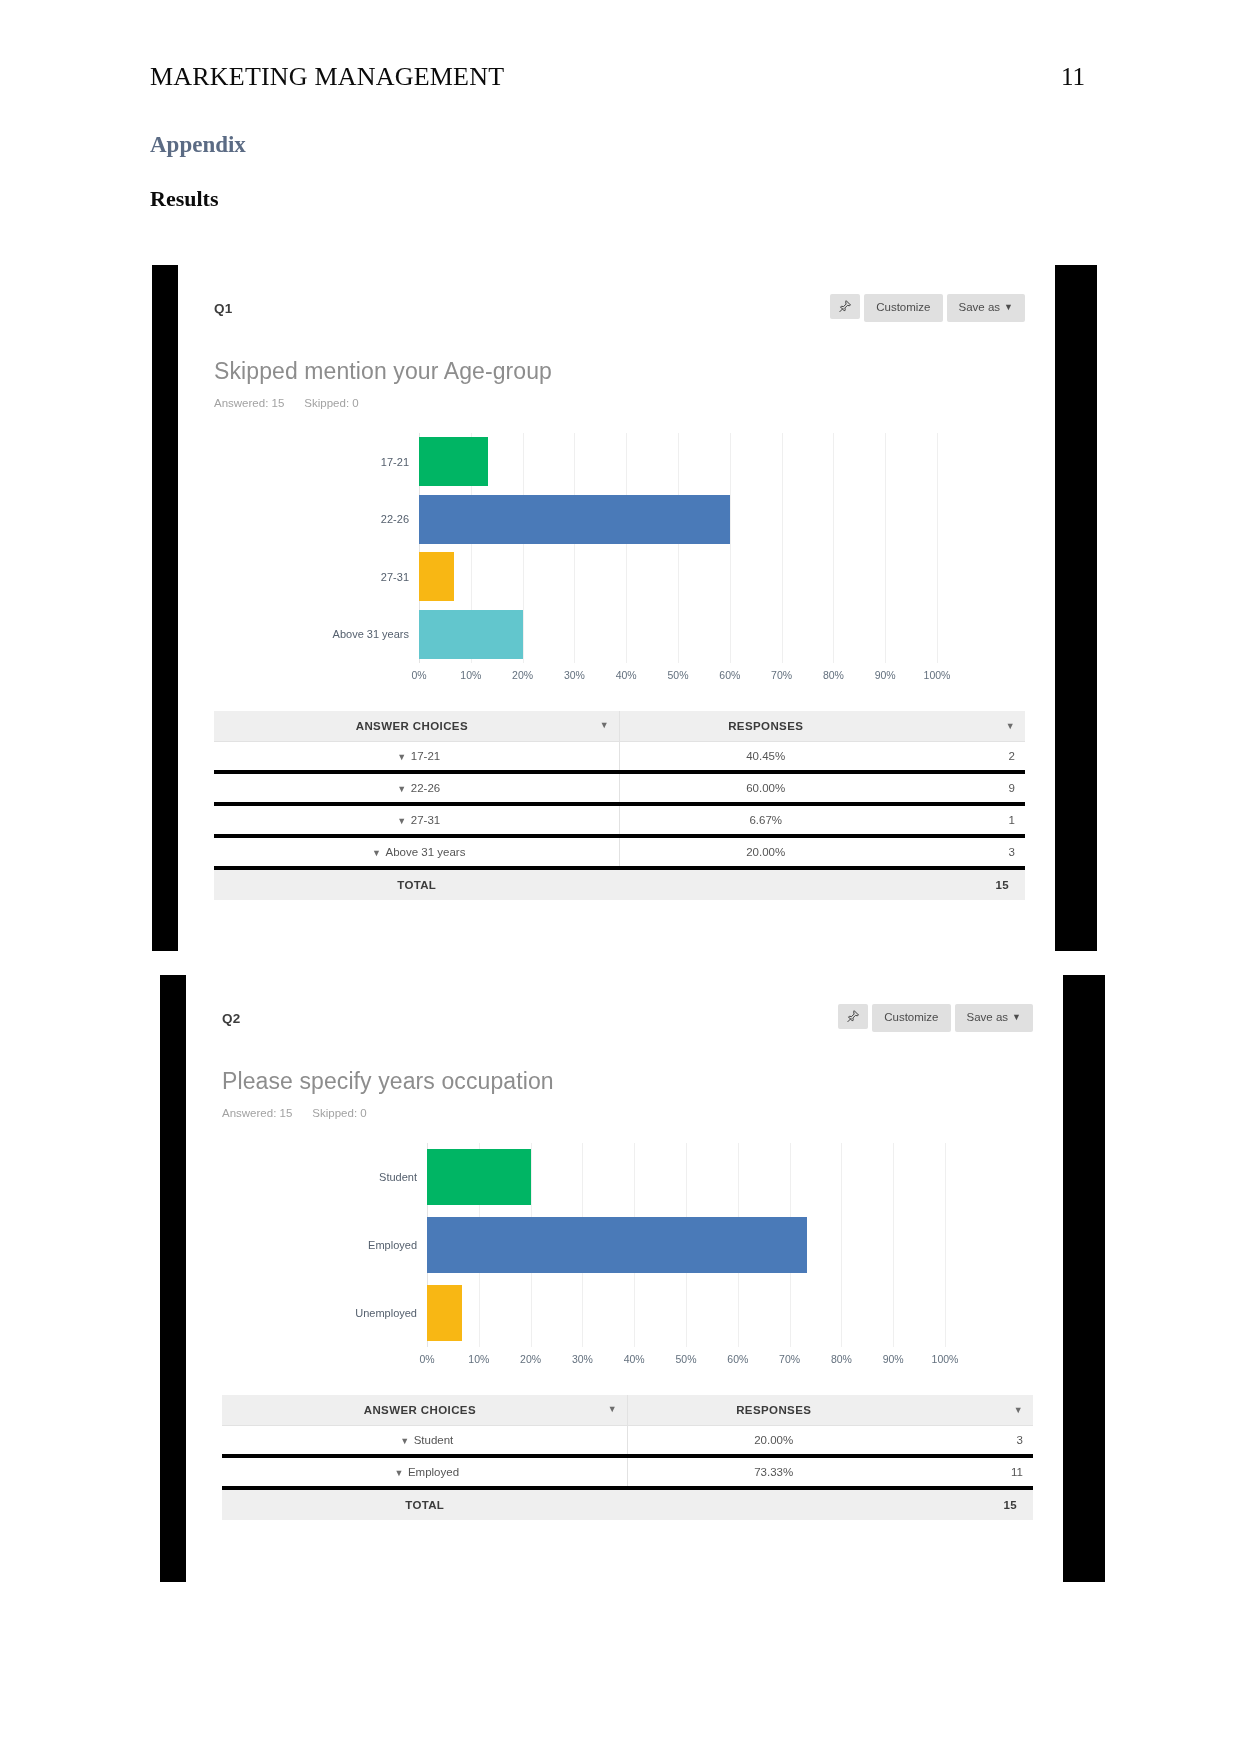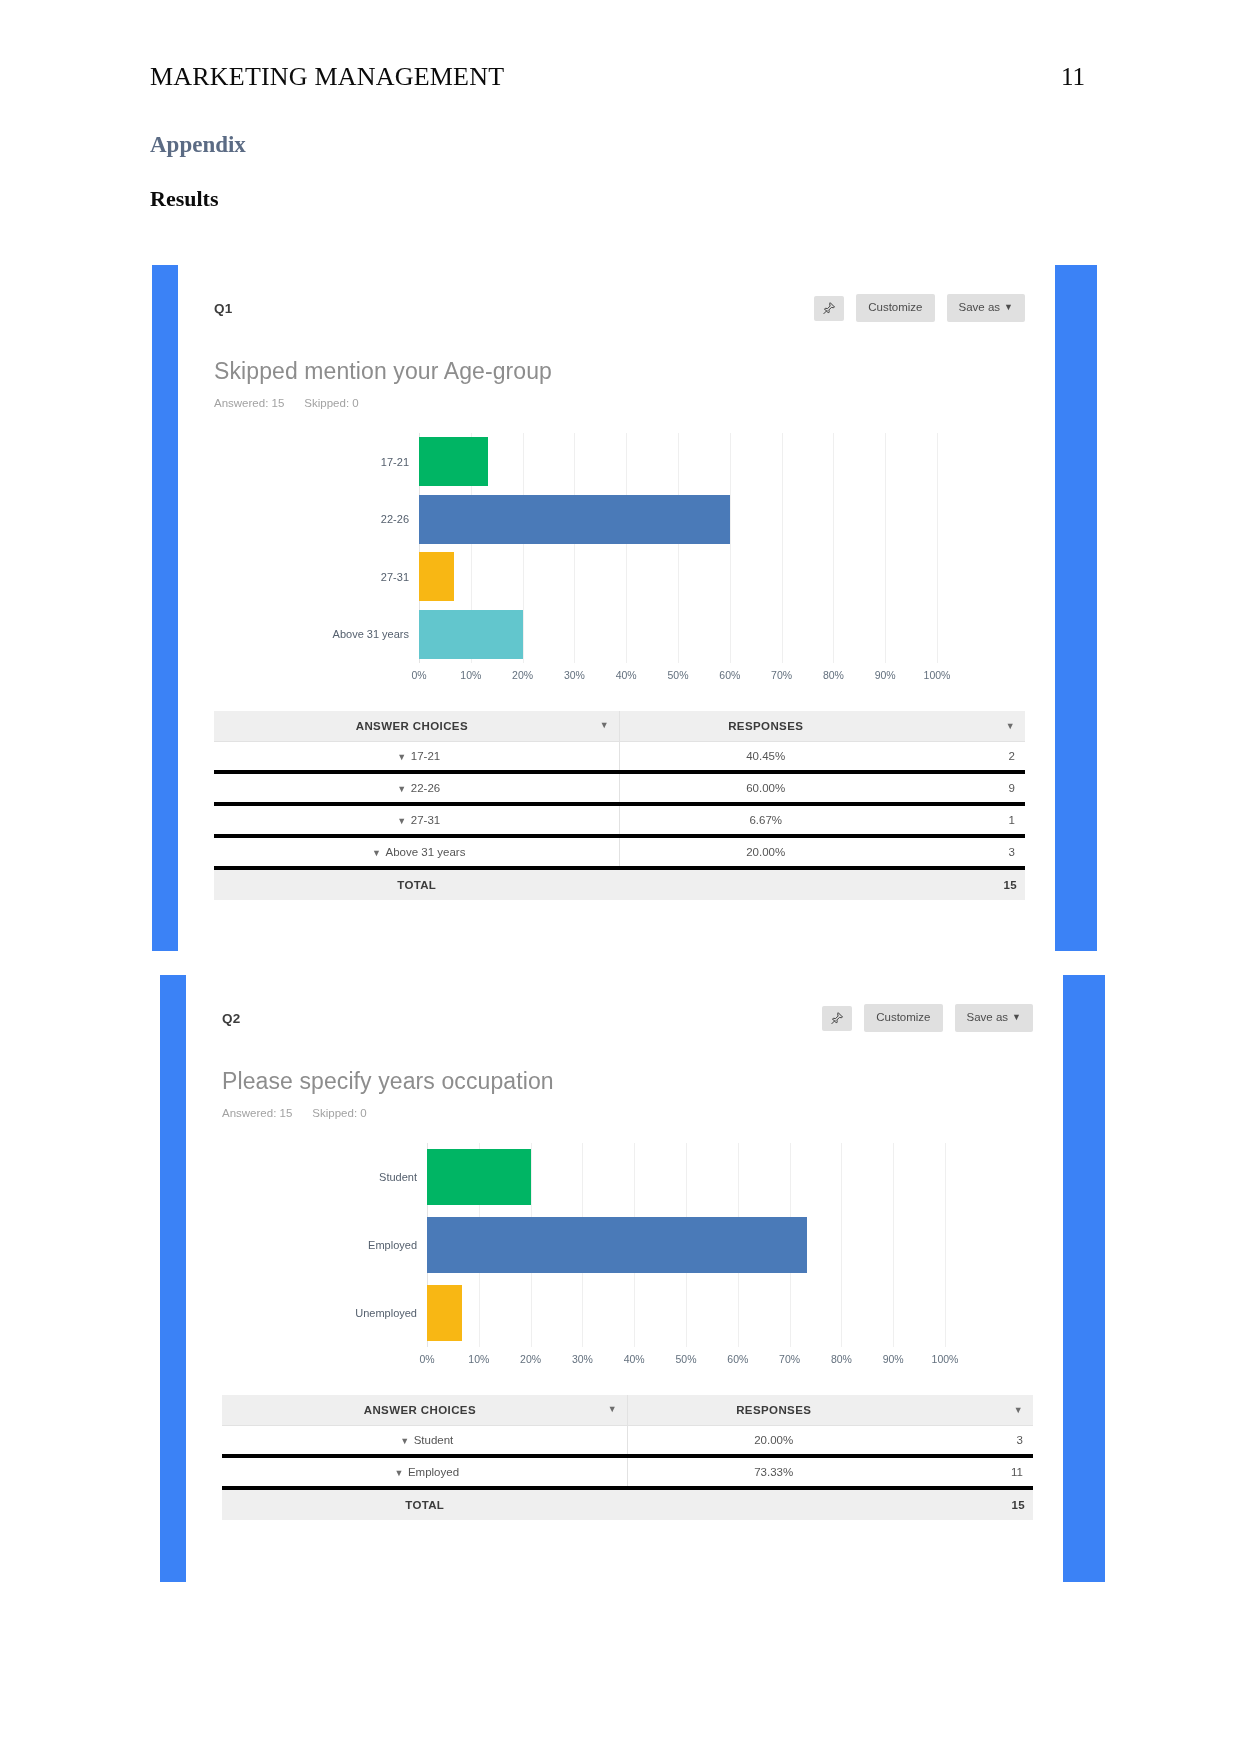--- a/index.html
+++ b/index.html
@@ -33,21 +33,21 @@
   }
   .h-results{
     position:absolute;left:150px;top:186px;
     font-family:"Liberation Serif", serif;
     font-weight:bold;font-size:22px;color:#0b0b0b;
   }
 
   
   .card-outer{
     position:absolute;
-    background:#3b82f6;
+    background:#000000;
     box-sizing:border-box;
   }
   .card-outer.c1{left:152px;top:265px;width:945px;height:686px;}
   .card-outer.c2{left:160px;top:975px;width:945px;height:607px;}
 
   .card-inner{
     position:absolute;left:26px;top:0;right:42px;bottom:0;
     background:#ffffff;
     box-sizing:border-box;
     border-top:1px solid #ffffff;
@@ -58,21 +58,21 @@
   
   .card-topbar{
     position:relative;height:56px;
     display:flex;align-items:center;justify-content:space-between;
     padding-top:14px;
   }
   .qlabel{
     font-family:"Liberation Sans", sans-serif;
     font-size:13.5px;color:#3d3d3d;font-weight:600;letter-spacing:.2px;
   }
-  .topbtns{display:flex;align-items:center;gap:12px;}
+  .topbtns{display:flex;align-items:flex-start;gap:4px;}
   .btn{
     background:#e0e0e0;color:#4c4c4c;
     font-family:"Liberation Sans", sans-serif;
     font-size:11.5px;line-height:1;
     padding:8px 12px;border:none;border-radius:2px;
     display:flex;align-items:center;gap:4px;white-space:nowrap;
   }
   .btn.icon-btn{padding:5px 8px;}
   .btn .caret{font-size:9px;line-height:1;position:relative;top:-1px;}
   .pin-svg{display:block;}
@@ -134,21 +134,21 @@
   }
   .tbl td{font-size:11.5px;color:#555;padding:8px 10px;text-align:center;}
   .tbl tr.data td{border-bottom:4px solid #000000;}
   .tbl td.c-choice{width:50%;}
   .tbl td.c-pct{width:36%;}
   .tbl td.c-num{width:14%;text-align:right;}
   .tbl .caret-cell{display:inline-block;width:18px;color:#6d6d6d;font-size:9px;}
   .tbl .hdr-caret{float:right;color:#6d6d6d;font-size:9px;}
   .tbl tr.total td{
     background:#efefef;color:#3b3b3b;font-size:11.5px;font-weight:700;
-    letter-spacing:.3px;padding:9px 8px;
+    letter-spacing:.3px;padding:9px 16px;
   }
   .tbl .divider-v{border-left:1px solid #e2e2e2;}
 </style>
 </head>
 <body>
 
 <div class="page">
 
   <div class="doc-header">
     <div class="title">MARKETING MANAGEMENT</div>

